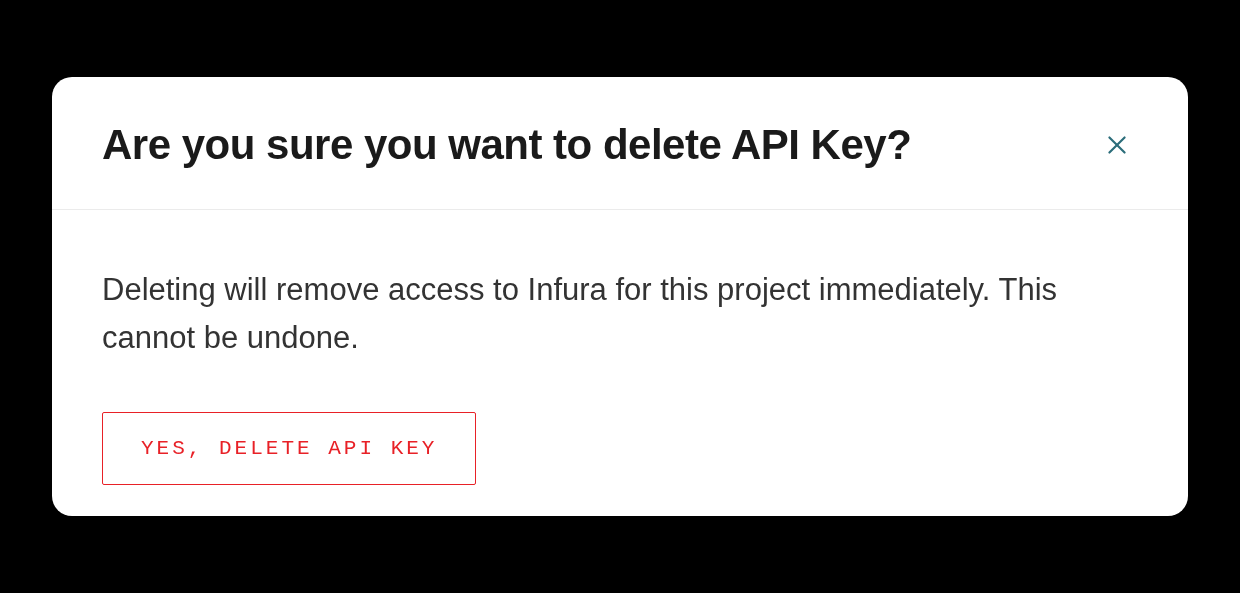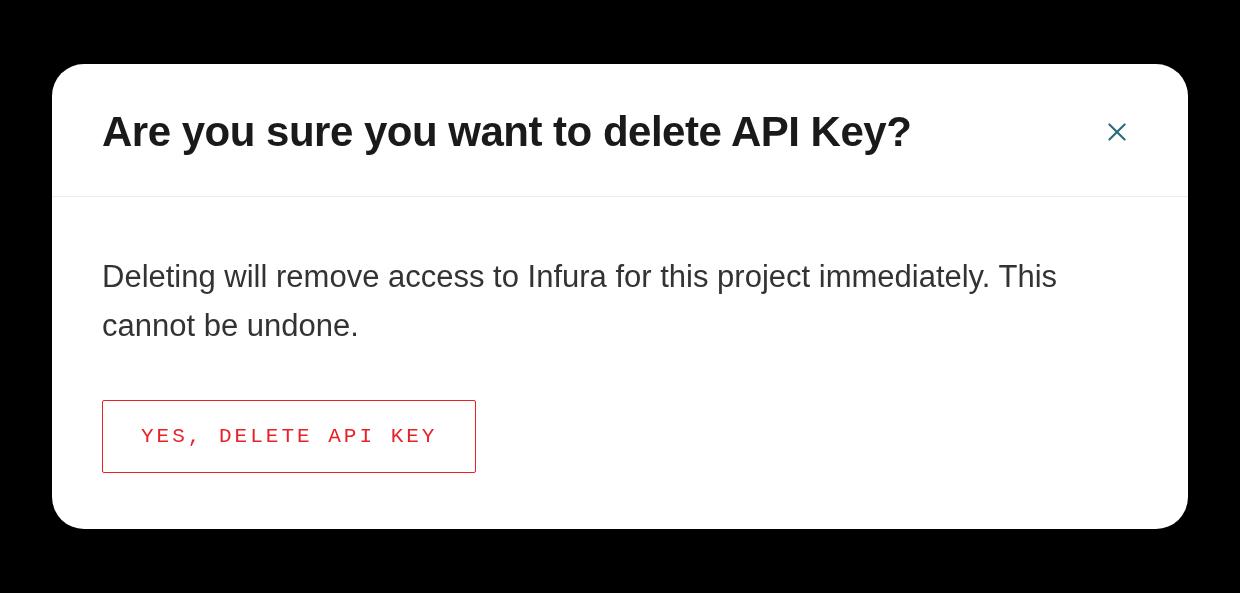--- a/index.html
+++ b/index.html
@@ -14,21 +14,21 @@
       background: #000000;
       display: flex;
       align-items: center;
       justify-content: center;
       font-family: -apple-system, BlinkMacSystemFont, "Segoe UI", Helvetica, Arial, sans-serif;
     }
     
     .modal {
       background: #ffffff;
       width: 1136px;
-      border-radius: 32px;
+      border-radius: 20px;
       overflow: hidden;
       box-shadow: 0 4px 20px rgba(0,0,0,0.3);
     }
     
     .modal-header {
       display: flex;
       align-items: center;
       justify-content: space-between;
       padding: 44px 50px 40px 50px;
       border-bottom: 1px solid #ebebeb;
@@ -51,21 +51,21 @@
       justify-content: center;
       color: #2b6d7a;
     }
     
     .close-button svg {
       width: 26px;
       height: 26px;
     }
     
     .modal-body {
-      padding: 56px 50px 56px 50px;
+      padding: 56px 50px 31px 50px;
     }
     
     .modal-description {
       font-size: 31px;
       line-height: 1.55;
       color: #333333;
       margin-bottom: 50px;
       font-weight: 400;
     }
     

